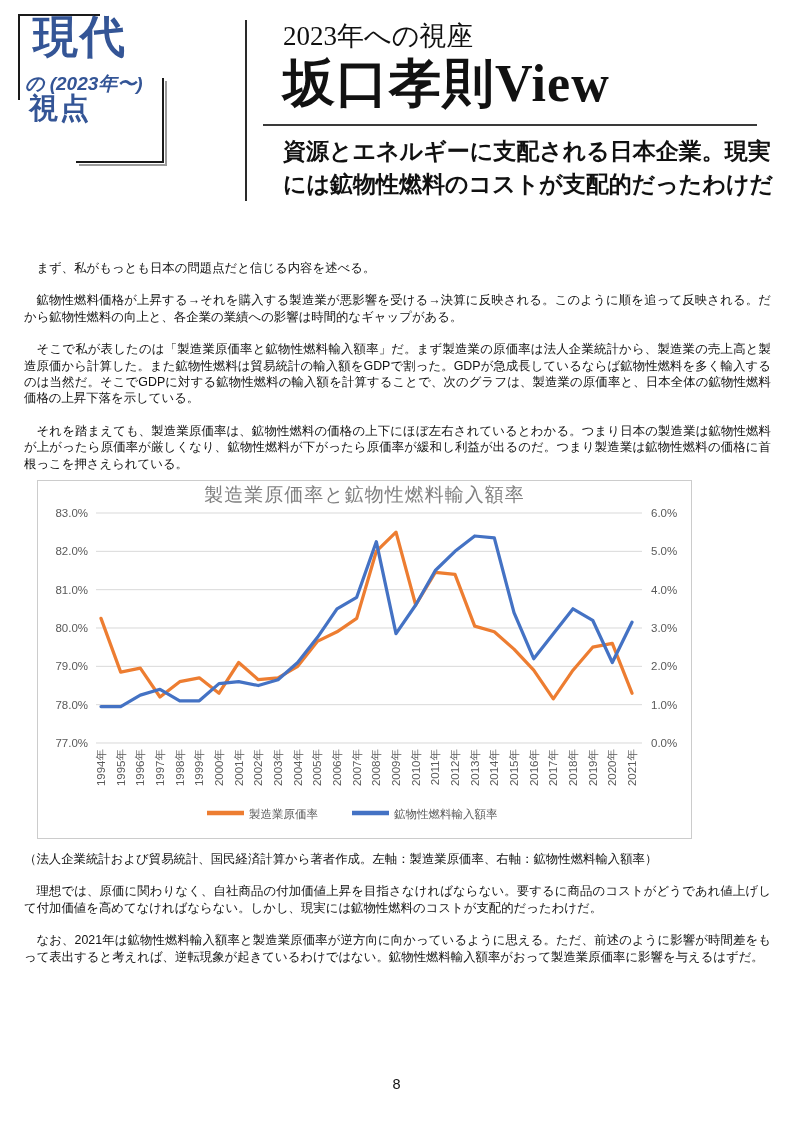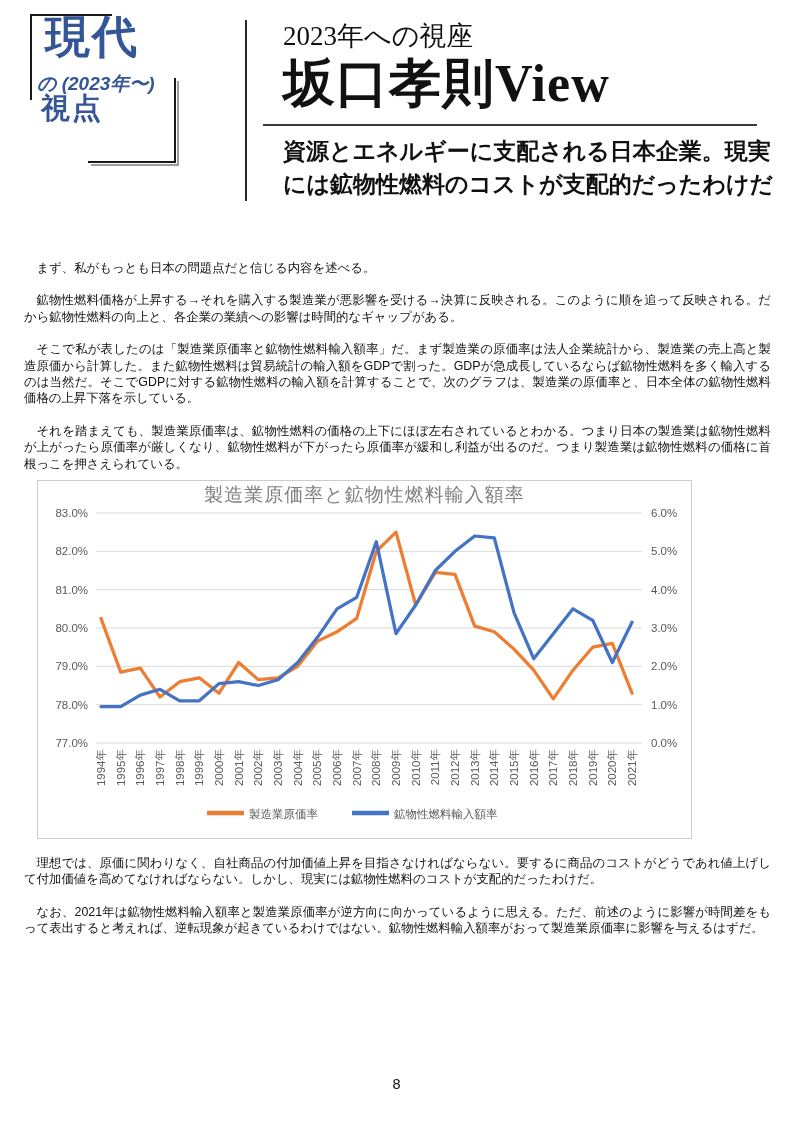--- a/index.html
+++ b/index.html
@@ -1,19 +1,19 @@
 <!DOCTYPE html>
 <html lang="ja"><head>
 <meta charset="utf-8">
 <style>
   html,body{margin:0;padding:0;background:#e8e8e8;}
   .page{position:relative;width:794px;height:1123px;background:#ffffff;margin:0 auto;
         font-family:"Liberation Sans","DejaVu Sans",sans-serif;color:#111;overflow:hidden;}
   
-  .logo{position:absolute;left:28px;top:10px;width:156px;height:156px;}
+  .logo{position:absolute;left:16px;top:10px;width:156px;height:156px;}
   .corner-tl{position:absolute;left:2px;top:4px;width:80px;height:84px;
              border-left:2px solid #1a1a1a;border-top:2px solid #1a1a1a;}
   .corner-br{position:absolute;left:60px;top:68px;width:86px;height:83px;
              border-right:2px solid #1a1a1a;border-bottom:2px solid #1a1a1a;
              filter:drop-shadow(3px 3px 0 #9b9b9b);}
   .logo-l1{position:absolute;left:17px;top:4px;font-size:45px;font-weight:bold;letter-spacing:2px;line-height:1;}
   .logo-l2{position:absolute;left:9px;top:61px;font-size:19px;font-weight:bold;font-style:italic;white-space:nowrap;}
   .logo-l3{position:absolute;left:13px;top:84px;font-size:29px;font-weight:bold;letter-spacing:2px;line-height:1;}
   
   .title-block{position:absolute;left:245px;top:20px;width:512px;
@@ -135,20 +135,21 @@
           <g>
             <line x1="169" y1="332" x2="206" y2="332" stroke="#ED7D31" stroke-width="4.5"></line>
             <text x="211" y="336.5" font-size="12.5">製造業原価率</text>
             <line x1="314" y1="332" x2="351" y2="332" stroke="#4472C4" stroke-width="4.5"></line>
             <text x="356" y="336.5" font-size="12.5">鉱物性燃料輸入額率</text>
           </g>
         </svg>
       <div class="chart-title">製造業原価率と鉱物性燃料輸入額率</div>
     </div>
 
+    <div class="caption">（法人企業統計および貿易統計、国民経済計算から著者作成。左軸：製造業原価率、右軸：鉱物性燃料輸入額率）</div>
 
     <div>
         <div class="para gap">　理想では、原価に関わりなく、自社商品の付加価値上昇を目指さなければならない。要するに商品のコストがどうであれ値上げして付加価値を高めてなければならない。しかし、現実には鉱物性燃料のコストが支配的だったわけだ。</div>
         <div class="para gap">　なお、2021年は鉱物性燃料輸入額率と製造業原価率が逆方向に向かっているように思える。ただ、前述のように影響が時間差をもって表出すると考えれば、逆転現象が起きているわけではない。鉱物性燃料輸入額率がおって製造業原価率に影響を与えるはずだ。</div>
       </div>
   </div>
 
   <div class="page-num">8</div>
 </div>
 

